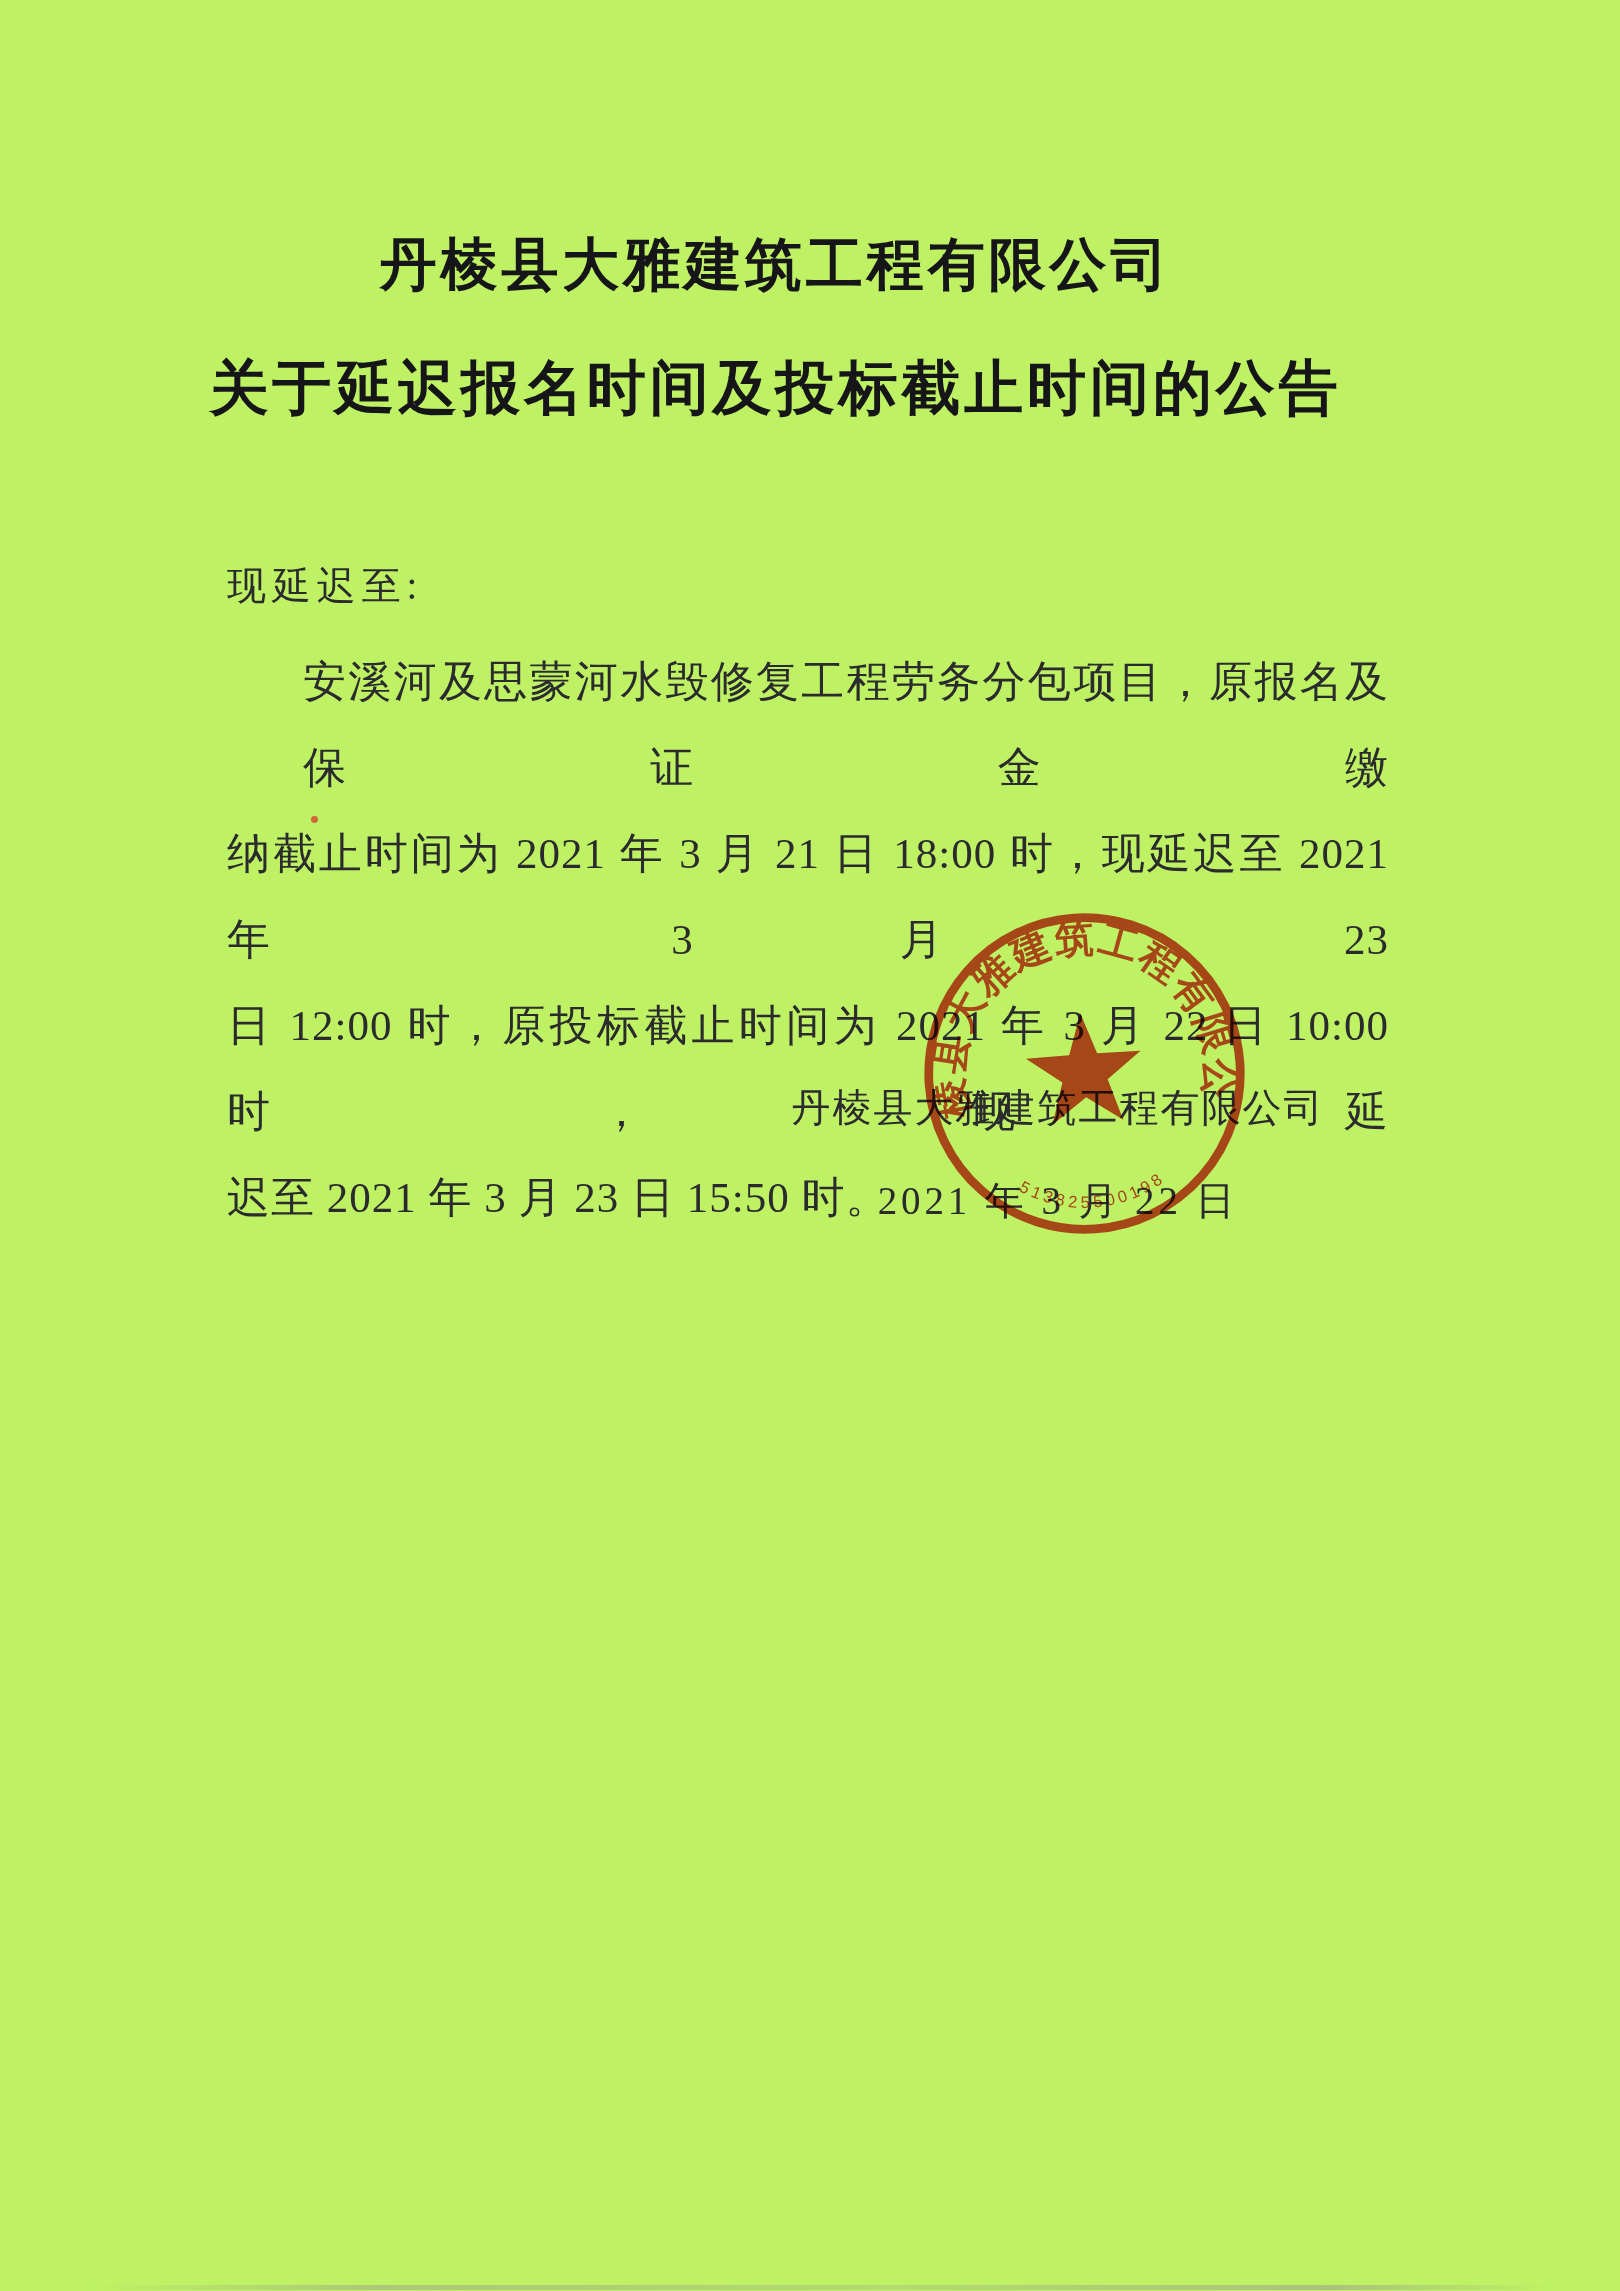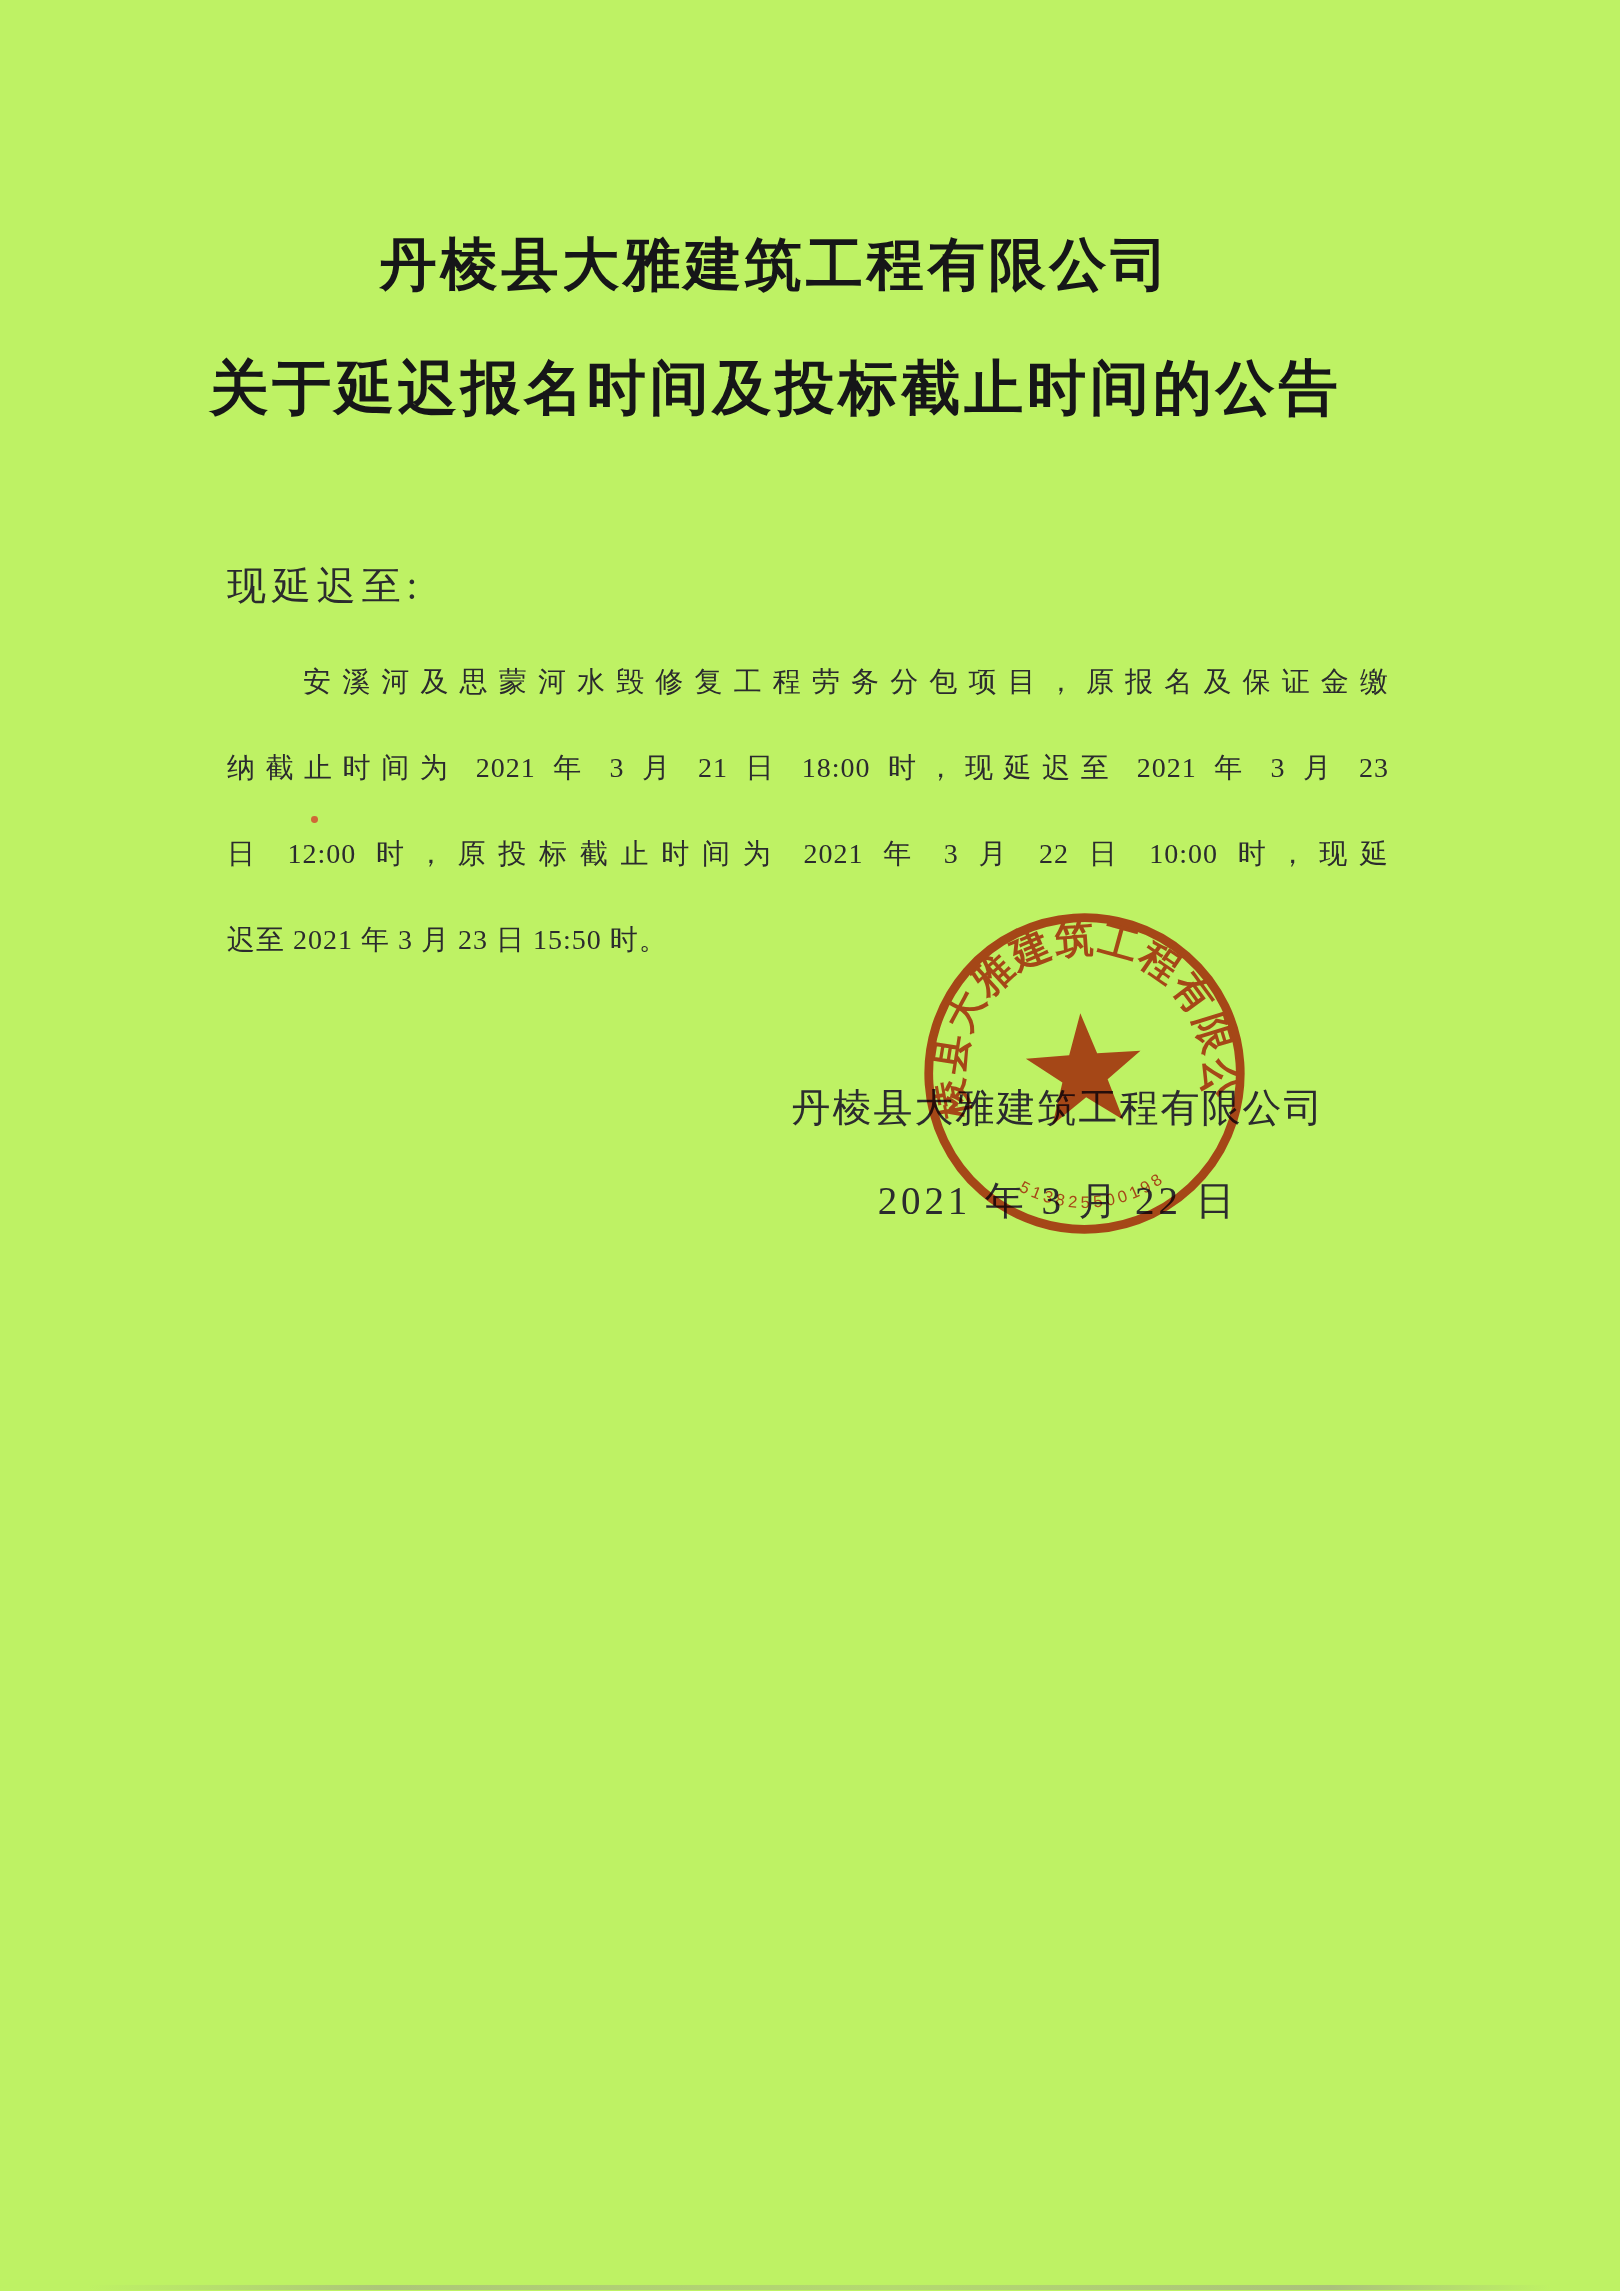--- a/index.html
+++ b/index.html
@@ -22,21 +22,21 @@
   }
   .title-1{top:227px;font-size:57px;}
   .title-2{top:349px;font-size:59px;}
   .salutation{
     position:absolute;left:227px;top:559px;
     font-size:39px;color:#2b2b2e;
     letter-spacing:5.9px;
   }
   .body-block{
     position:absolute;left:227px;top:639px;width:1162px;
-    font-size:28px;color:#2b2b2e;
+    font-size:43px;color:#2b2b2e;
   }
   .body-line{
     line-height:86px;
     text-align:justify;
     text-align-last:justify;
     letter-spacing:1px;
     white-space:normal;
   }
   .body-line.indent{padding-left:76px;}
   .body-line.last{text-align-last:left;}

